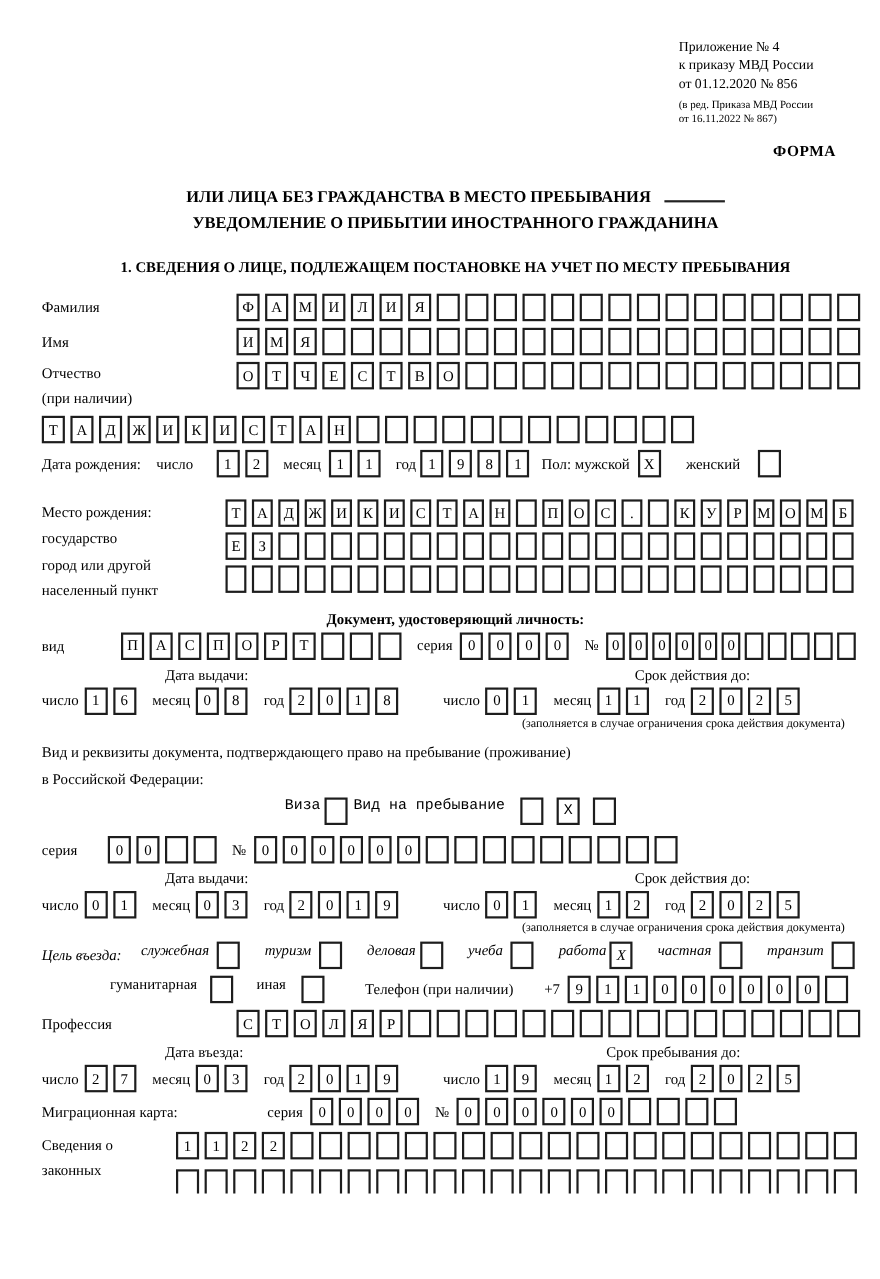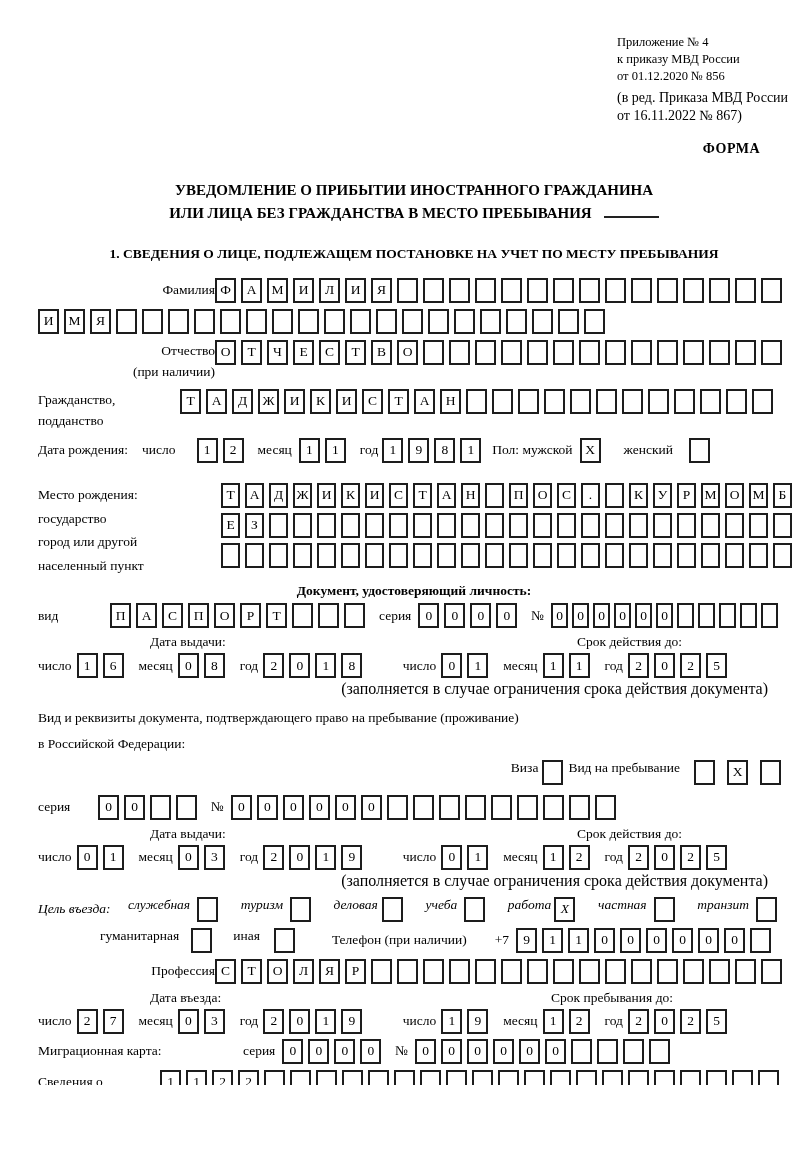--- a/index.html
+++ b/index.html
@@ -6,53 +6,53 @@
   html,body { background:#fff; }
   body {
     width:800px; height:1163px;
     font-family:"Liberation Serif","DejaVu Serif",serif;
     font-size:13.5px; color:#000;
   }
   .page { width:800px; height:1085px; padding:34px 10px 0 38px; overflow:hidden; position:relative; }
 
   
   .top-right { margin-left:579px; line-height:1.35; font-size:12.5px; }
-  .top-right .sub { font-size:14px; line-height:1.3; }
+  .top-right .sub { font-size:10px; line-height:1.3; }
   .top-right .sub.first { margin-top:4px; }
   .forma { text-align:right; padding-right:30px; font-weight:bold; font-size:14px; margin-top:16px; letter-spacing:0.5px; }
 
   .title { text-align:center; font-weight:bold; font-size:15px; margin-top:22px; line-height:1.55; }
   .blank-line { display:inline-block; width:55px; border-bottom:2px solid #222; margin-left:12px; height:14px; }
 
   .section-head { text-align:center; font-weight:bold; font-size:13.5px; margin-top:20px; margin-bottom:16px; }
 
   .row { display:flex; align-items:center; margin-bottom:6px; }
   .row.top { align-items:flex-start; }
   .lbl { flex:none; line-height:1.6; }
-  .w177 { width:177px;text-align:right; } .w167 { width:167px; } .w142 { width:142px; } .w122 { width:122px; } .w72 { width:72px; }
+  .w177 { width:177px; } .w167 { width:167px; } .w142 { width:142px; } .w122 { width:122px; } .w72 { width:72px; }
 
   .cells { display:flex; flex:none; }
   .cell {
     display:inline-flex; align-items:center; justify-content:center; flex:none;
     width:21px; height:25px; border:2px solid #1d1d1d; margin-right:5px;
     font-size:13.5px; background:#fff;
   }
   .cells-sm .cell { width:19px; margin-right:5px; }
   .cells-xs .cell { width:17px; margin-right:4px; }
   .cb { margin-left:7px; }
 
   .dlbl { margin:0 7px 0 9px; flex:none; }
   .dgroup { display:flex; align-items:center; }
   .dgroup .dl { margin-right:5px; }
   .dgroup .cells { margin-right:10px; }
   .date-heads { display:flex; margin-bottom:3px; margin-top:4px; }
   .date-heads .h1 { margin-left:112px; }
   .date-heads .h2 { margin-left:auto; margin-right:108px; }
   .date-row { display:flex; justify-content:space-between; padding-right:48px; margin-bottom:2px; }
-  .note { text-align:right; padding-right:22px; font-size:16px; margin-bottom:7px; margin-top:2px; }
+  .note { text-align:right; padding-right:22px; font-size:11px; margin-bottom:7px; margin-top:2px; }
 
   .center-bold { text-align:center; font-weight:bold; margin-bottom:4px; margin-top:2px; }
   .stack > .cells { margin-bottom:5px; }
 
   .opt { display:flex; align-items:flex-start; }
   .optlbl { text-align:center; line-height:1.45; }
   .w170 { width:175px; } .w175 { width:178px; }
   .intro { line-height:1.9; }
   .goal-row { justify-content:space-between; padding-right:8px; margin-top:4px;font-style:italic; }
 </style>
@@ -65,22 +65,22 @@
     <div>Приложение № 4</div>
     <div>к приказу МВД России</div>
     <div>от 01.12.2020 № 856</div>
     <div class="sub first">(в ред. Приказа МВД России</div>
     <div class="sub">от 16.11.2022 № 867)</div>
   </div>
 
   <div class="forma">ФОРМА</div>
 
   <div class="title">
+    <div><span>ИЛИ ЛИЦА БЕЗ ГРАЖДАНСТВА В МЕСТО ПРЕБЫВАНИЯ</span><span class="blank-line"></span></div>
     <div>УВЕДОМЛЕНИЕ О ПРИБЫТИИ ИНОСТРАННОГО ГРАЖДАНИНА</div>
-    <div><span>ИЛИ ЛИЦА БЕЗ ГРАЖДАНСТВА В МЕСТО ПРЕБЫВАНИЯ</span><span class="blank-line"></span></div>
   </div>
 
   <div class="section-head">1. СВЕДЕНИЯ О ЛИЦЕ, ПОДЛЕЖАЩЕМ ПОСТАНОВКЕ НА УЧЕТ ПО МЕСТУ ПРЕБЫВАНИЯ</div>
 
   <div class="row">
     <span class="lbl w177">Фамилия</span>
     <span class="cells">
         <span class="cell">Ф</span>
         <span class="cell">А</span>
         <span class="cell">М</span>
@@ -100,20 +100,21 @@
         <span class="cell"></span>
         <span class="cell"></span>
         <span class="cell"></span>
         <span class="cell"></span>
         <span class="cell"></span>
         <span class="cell"></span>
       </span>
   </div>
 
   <div class="row">
+    <span class="lbl w177">Имя</span>
     <span class="cells">
         <span class="cell">И</span>
         <span class="cell">М</span>
         <span class="cell">Я</span>
         <span class="cell"></span>
         <span class="cell"></span>
         <span class="cell"></span>
         <span class="cell"></span>
         <span class="cell"></span>
         <span class="cell"></span>
@@ -158,24 +159,20 @@
         <span class="cell"></span>
         <span class="cell"></span>
         <span class="cell"></span>
         <span class="cell"></span>
         <span class="cell"></span>
         <span class="cell"></span>
       </span>
   </div>
 
   <div class="row top">
-    <span class="lbl w142">
-      <span>Гражданство,</span><br>
-      <span>подданство</span>
-    </span>
     <span class="cells">
         <span class="cell">Т</span>
         <span class="cell">А</span>
         <span class="cell">Д</span>
         <span class="cell">Ж</span>
         <span class="cell">И</span>
         <span class="cell">К</span>
         <span class="cell">И</span>
         <span class="cell">С</span>
         <span class="cell">Т</span>
@@ -214,21 +211,21 @@
         <span class="cell">9</span>
         <span class="cell">8</span>
         <span class="cell">1</span>
       </span>
     <span style="margin-left:6px;">Пол: мужской</span>
     <span class="cell cb">X</span>
     <span style="margin-left:18px;">женский</span>
     <span class="cell cb" style="margin-left:16px;"></span>
   </div>
 
-  <div class="row top" style="margin-top:20px;gap:16px;">
+  <div class="row top" style="margin-top:20px;">
     <span class="lbl w167" style="line-height:1.75;">
       <span>Место рождения:</span><br>
       <span>государство</span><br>
       <span>город или другой</span><br>
       <span>населенный пункт</span>
     </span>
     <span class="stack">
       <span class="cells cells-sm">
           <span class="cell">Т</span>
           <span class="cell">А</span>
@@ -391,21 +388,21 @@
           <span class="cell">2</span>
           <span class="cell">5</span>
         </span>
     </span>
   </div>
   <div class="note">(заполняется в случае ограничения срока действия документа)</div>
 
   <div class="intro">Вид и реквизиты документа, подтверждающего право на пребывание (проживание)</div>
   <div class="intro">в Российской Федерации:</div>
 
-  <div class="row top" style="justify-content:flex-end; padding-right:4px; margin-top:3px;">
+  <div class="row top" style="justify-content:center; padding-right:4px; margin-top:3px;font-family:Liberation Mono, monospace;">
     <span class="opt">
       <span>Виза</span>
       <span class="cell cb" style="margin-left:4px;"></span>
     </span>
     <span class="opt">
       <span>Вид на пребывание</span>
       <span class="cell cb" style="margin-left:14px;"></span>
     </span>
     <span class="opt">
       <span class="cell cb">X</span>

